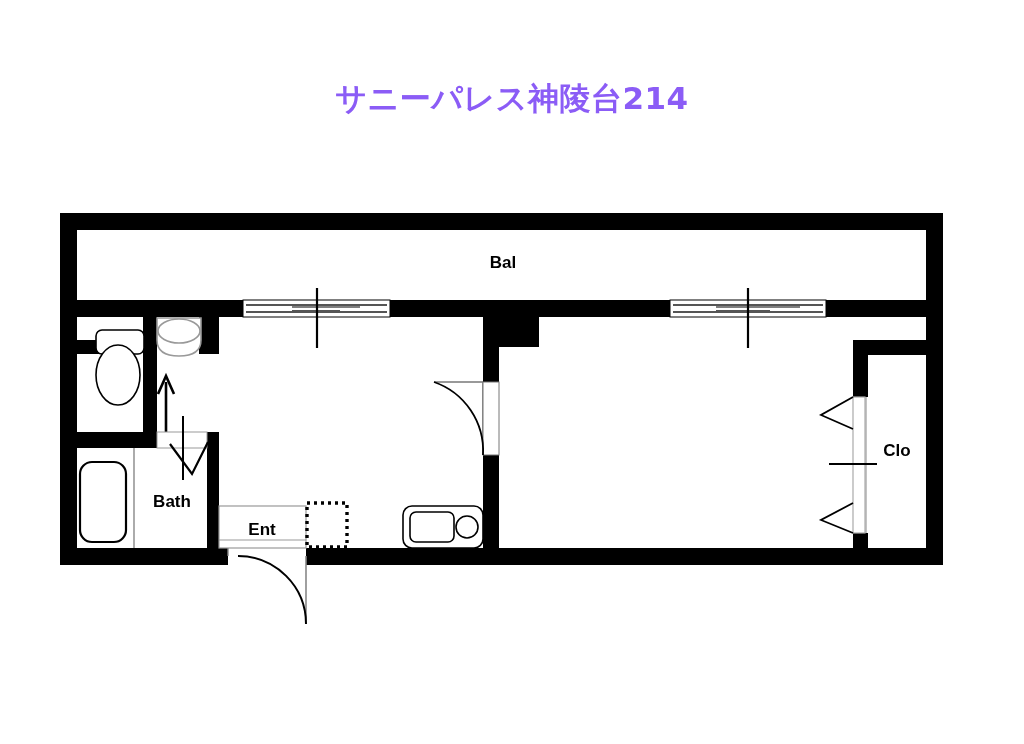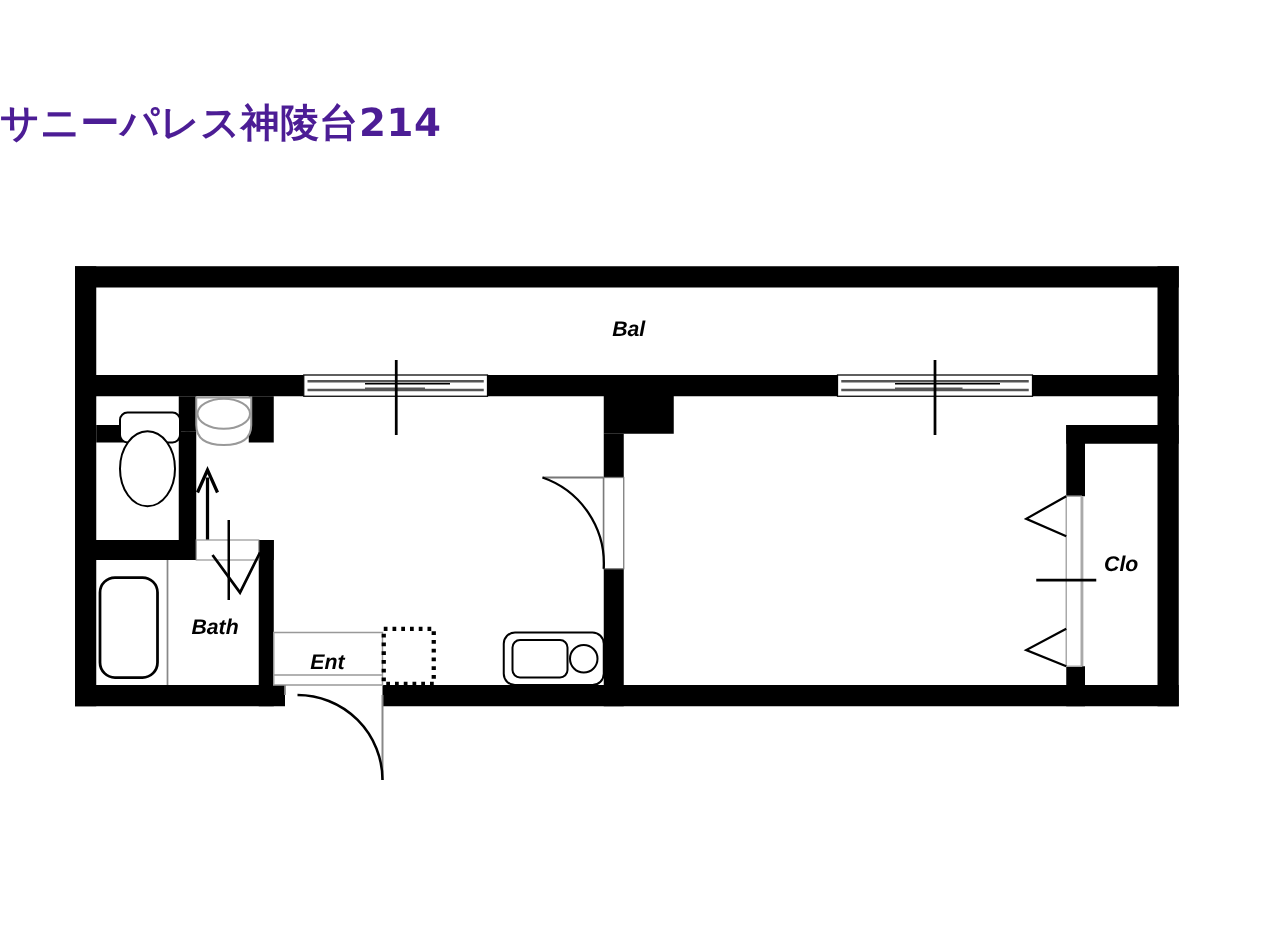--- a/index.html
+++ b/index.html
@@ -18,35 +18,34 @@
     position: relative;
     width: 1024px;
     height: 744px;
     background: #ffffff;
   }
   #plan-title {
     position: absolute;
     top: 78px;
     left: 0;
     width: 1024px;
-    text-align: left;
+    text-align: center;
     font-size: 31px;
     font-weight: bold;
-    color: #4c1d95;
+    color: #8b5cf6;
     letter-spacing: 0.5px;
     font-family: "DejaVu Sans", "Liberation Sans", sans-serif;
     white-space: nowrap;
   }
   #plan-svg-wrap {
     position: absolute;
     top: 0;
     left: 0;
     width: 1024px;
     height: 744px;
-    font-style: italic;
   }
   svg { display: block; }
   .rm-label {
     font-family: "Liberation Sans", sans-serif;
     font-size: 17px;
     font-weight: bold;
     fill: #000000;
     text-anchor: middle;
     dominant-baseline: middle;
   }

